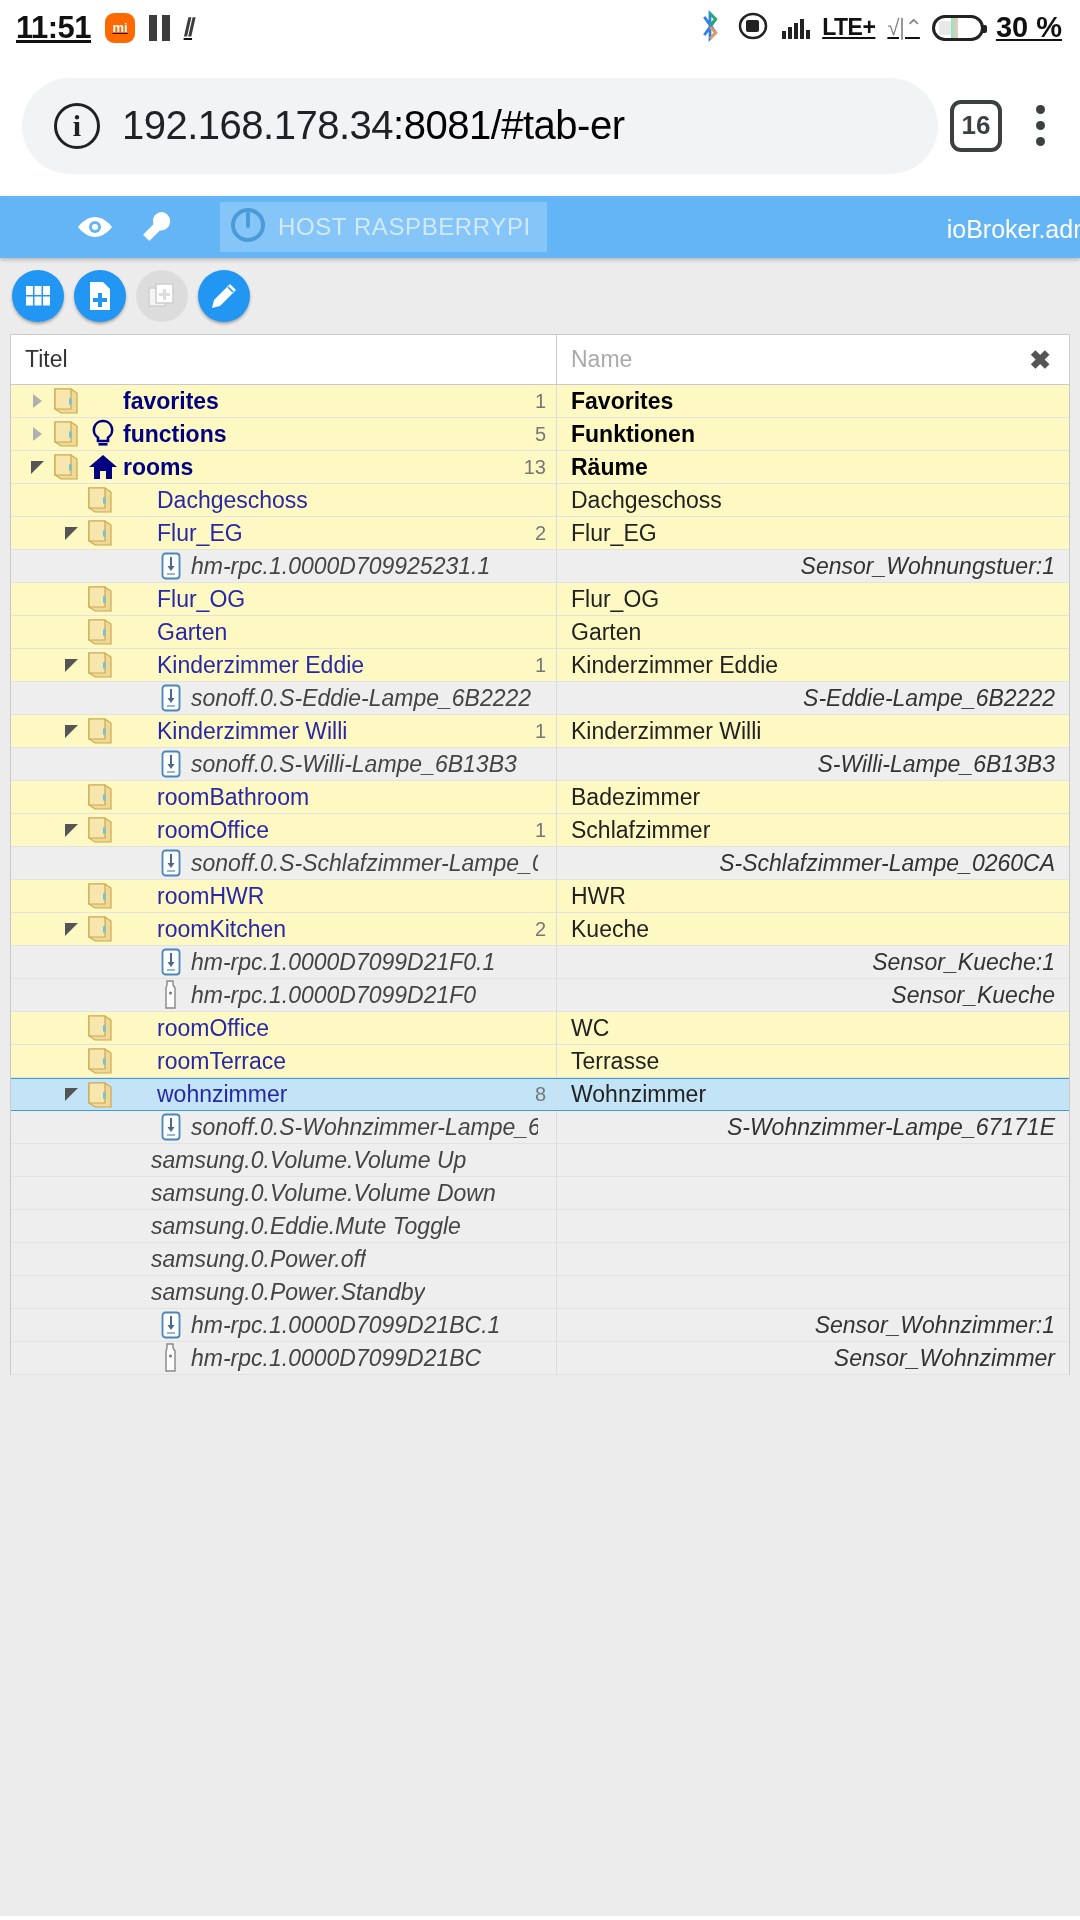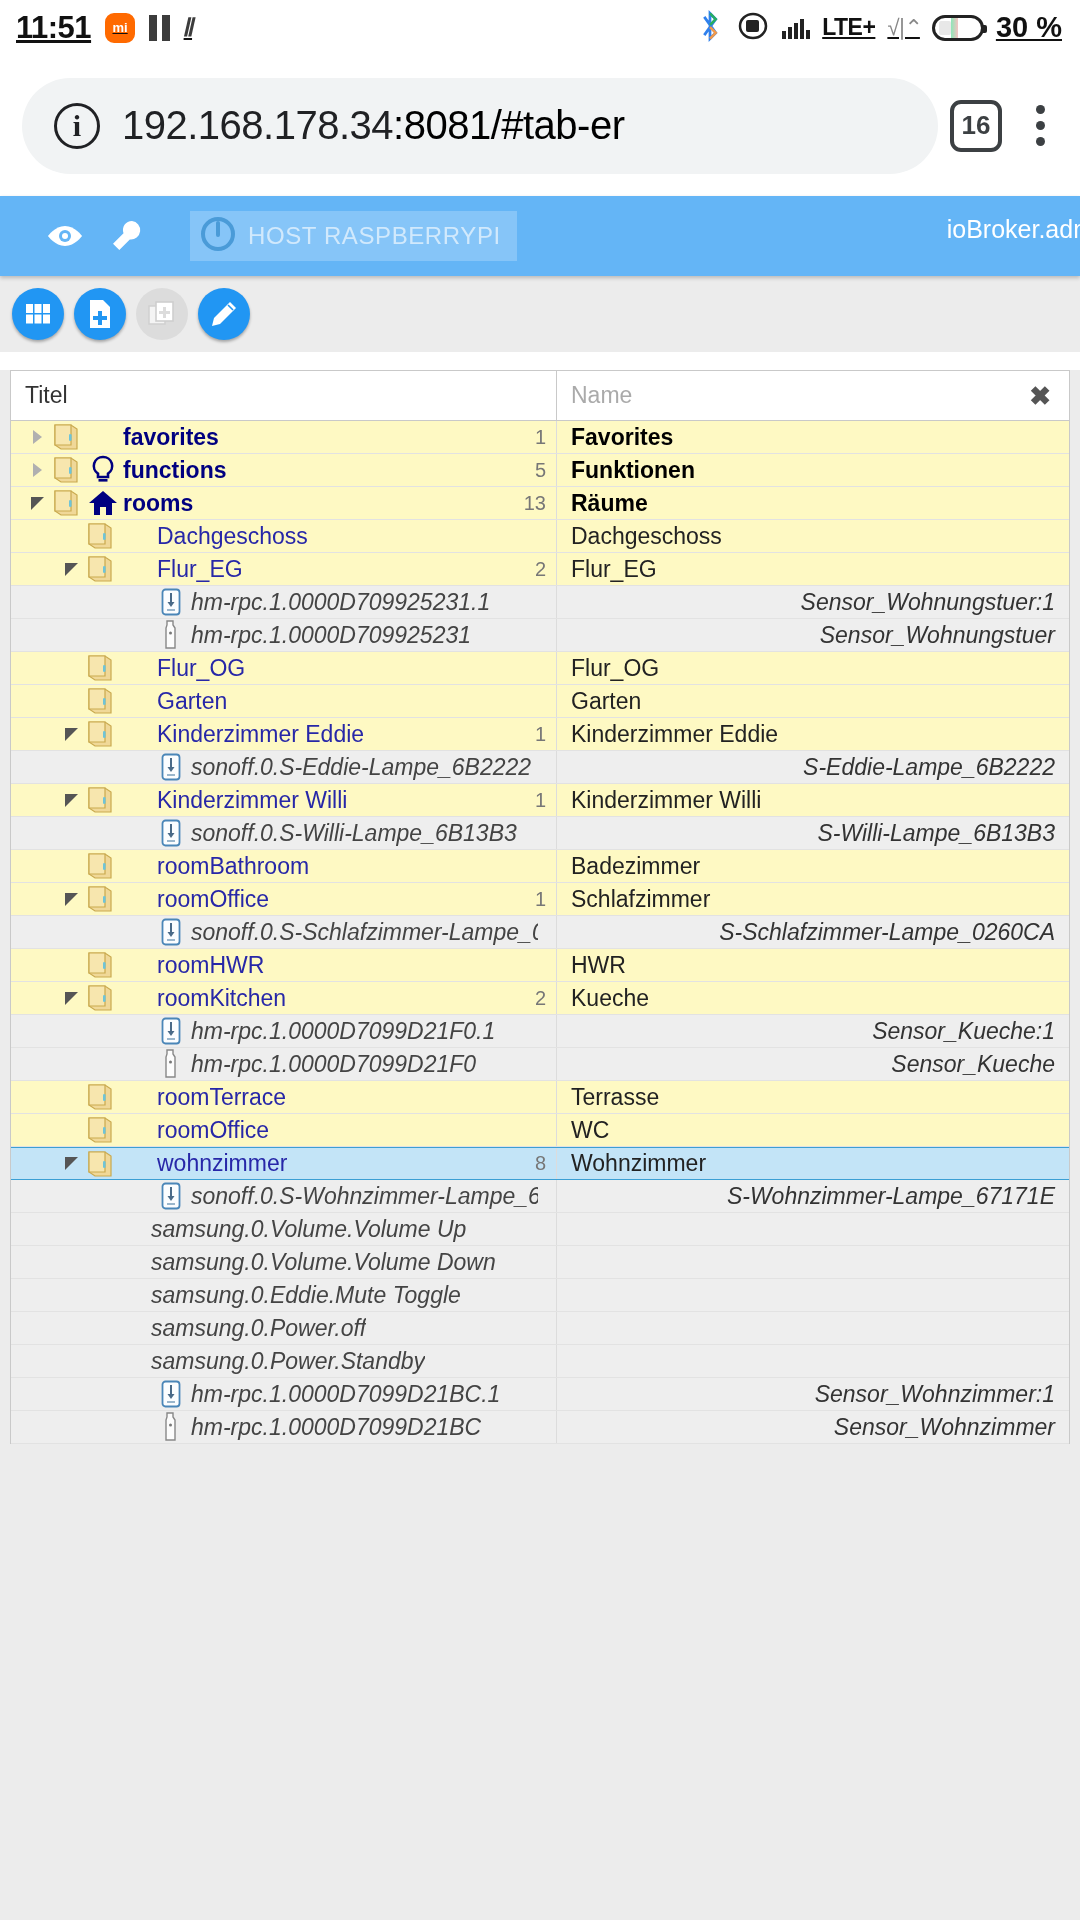--- a/index.html
+++ b/index.html
@@ -87,24 +87,24 @@
     border: 4px solid #3c4043; border-radius: 11px;
     display: flex; align-items: center; justify-content: center;
     font-size: 26px; font-weight: 700; color: #3c4043;
     margin-right: 16px;
   }
   .kebab { flex: 0 0 auto; width: 44px; display: flex; flex-direction: column; align-items: center; gap: 7px; padding: 4px 0; }
   .kebab i { display: block; width: 9px; height: 9px; border-radius: 50%; background: #3c4043; }
 
   
   .app-header {
-    height: 80px;
+    height: 62px;
     background: #64b5f6;
     display: flex; align-items: center;
-    padding-left: 34px;
+    padding-left: 64px;
     position: relative;
     box-shadow: 0 2px 4px rgba(0,0,0,.22);
   }
   .hdr-icon { width: 62px; display: flex; align-items: center; justify-content: center; }
   .hdr-icon svg { display: block; }
   .host-btn {
     margin-left: 32px;
     height: 50px; min-width: 248px;
     background: rgba(255,255,255,.22);
     display: flex; align-items: center; gap: 10px;
@@ -136,21 +136,20 @@
   }
   .fab.disabled { background: #dcdcdc; box-shadow: none; }
 
   
   .table-area { background: #ececec; padding: 0 10px 0 10px; height: 1582px; }
   .grid {
     background: #fafafa;
     border: 1px solid #c9c9c9;
     border-bottom: none;
     width: 100%;
-    margin-top: 18px;
   }
   .grid-head { display: flex; height: 50px; background: #fff; border-bottom: 1px solid #c9c9c9; }
   .gh-cell {
     display: flex; align-items: center;
     font-size: 23px; color: #333;
     padding: 0 14px;
   }
   .gh-cell.c1 { width: 546px; border-right: 1px solid #c9c9c9; }
   .gh-cell.c2 { flex: 1 1 auto; position: relative; color: #aaa; }
   .gh-clear {
@@ -454,38 +453,20 @@
                 <rect x="6" y="21" width="8" height="2" fill="#9ab6cc"></rect>
               </svg>
             </span>
             <span class="row-label">hm-rpc.1.0000D709925231.1</span>
             <span class="row-count"></span>
           </div>
           <div class="cell2">
             <span>Sensor_Wohnungstuer:1</span>
           </div>
         </div>
-        <div class="row shaded lvl-state">
-          <div class="cell1">
-            <span class="indent" style="width:68px"></span>
-            <span class="twisty"></span>
-            <span class="icoslot"></span>
-            <span class="icoslot type">
-              <svg width="16" height="30" viewBox="0 0 16 30">
-                <path d="M4 1 h6 v4 l2 3 v20 h-9 V8 l1 -3 Z" fill="#fcfcfc" stroke="#888" stroke-width="1.4"></path>
-                <circle cx="7.5" cy="13" r="1.5" fill="#777"></circle>
-              </svg>
-            </span>
-            <span class="row-label">hm-rpc.1.0000D709925231</span>
-            <span class="row-count"></span>
-          </div>
-          <div class="cell2">
-            <span>Sensor_Wohnungstuer</span>
-          </div>
-        </div>
         <div class="row zebra lvl-room">
           <div class="cell1">
             <span class="indent" style="width:34px"></span>
             <span class="twisty"></span>
             <span class="icoslot">
               <svg width="26" height="28" viewBox="0 0 26 28">
                 <path d="M2 2 h16 l6 4 v20 h-16 l-6 -4 Z" fill="#f0d898" stroke="#c9a94e" stroke-width="1.2"></path>
                 <path d="M2 2 h16 v20 h-16 Z" fill="#f7e6ae" stroke="#c9a94e" stroke-width="1.2"></path>
                 <rect x="16" y="11" width="2.6" height="7" rx="1.3" fill="#6fc4d8"></rect>
               </svg>
@@ -742,44 +723,44 @@
             <span class="indent" style="width:34px"></span>
             <span class="twisty"></span>
             <span class="icoslot">
               <svg width="26" height="28" viewBox="0 0 26 28">
                 <path d="M2 2 h16 l6 4 v20 h-16 l-6 -4 Z" fill="#f0d898" stroke="#c9a94e" stroke-width="1.2"></path>
                 <path d="M2 2 h16 v20 h-16 Z" fill="#f7e6ae" stroke="#c9a94e" stroke-width="1.2"></path>
                 <rect x="16" y="11" width="2.6" height="7" rx="1.3" fill="#6fc4d8"></rect>
               </svg>
             </span>
             <span class="icoslot type"></span>
+            <span class="row-label">roomOffice</span>
+            <span class="row-count"></span>
+          </div>
+          <div class="cell2">
+            <span>WC</span>
+          </div>
+        </div>
+        <div class="row zebra lvl-room">
+          <div class="cell1">
+            <span class="indent" style="width:34px"></span>
+            <span class="twisty"></span>
+            <span class="icoslot">
+              <svg width="26" height="28" viewBox="0 0 26 28">
+                <path d="M2 2 h16 l6 4 v20 h-16 l-6 -4 Z" fill="#f0d898" stroke="#c9a94e" stroke-width="1.2"></path>
+                <path d="M2 2 h16 v20 h-16 Z" fill="#f7e6ae" stroke="#c9a94e" stroke-width="1.2"></path>
+                <rect x="16" y="11" width="2.6" height="7" rx="1.3" fill="#6fc4d8"></rect>
+              </svg>
+            </span>
+            <span class="icoslot type"></span>
             <span class="row-label">roomTerrace</span>
             <span class="row-count"></span>
           </div>
           <div class="cell2">
             <span>Terrasse</span>
-          </div>
-        </div>
-        <div class="row zebra lvl-room">
-          <div class="cell1">
-            <span class="indent" style="width:34px"></span>
-            <span class="twisty"></span>
-            <span class="icoslot">
-              <svg width="26" height="28" viewBox="0 0 26 28">
-                <path d="M2 2 h16 l6 4 v20 h-16 l-6 -4 Z" fill="#f0d898" stroke="#c9a94e" stroke-width="1.2"></path>
-                <path d="M2 2 h16 v20 h-16 Z" fill="#f7e6ae" stroke="#c9a94e" stroke-width="1.2"></path>
-                <rect x="16" y="11" width="2.6" height="7" rx="1.3" fill="#6fc4d8"></rect>
-              </svg>
-            </span>
-            <span class="icoslot type"></span>
-            <span class="row-label">roomOffice</span>
-            <span class="row-count"></span>
-          </div>
-          <div class="cell2">
-            <span>WC</span>
           </div>
         </div>
         <div class="row selected lvl-room">
           <div class="cell1">
             <span class="indent" style="width:34px"></span>
             <span class="twisty">
               <span class="open"></span>
             </span>
             <span class="icoslot">
               <svg width="26" height="28" viewBox="0 0 26 28">

